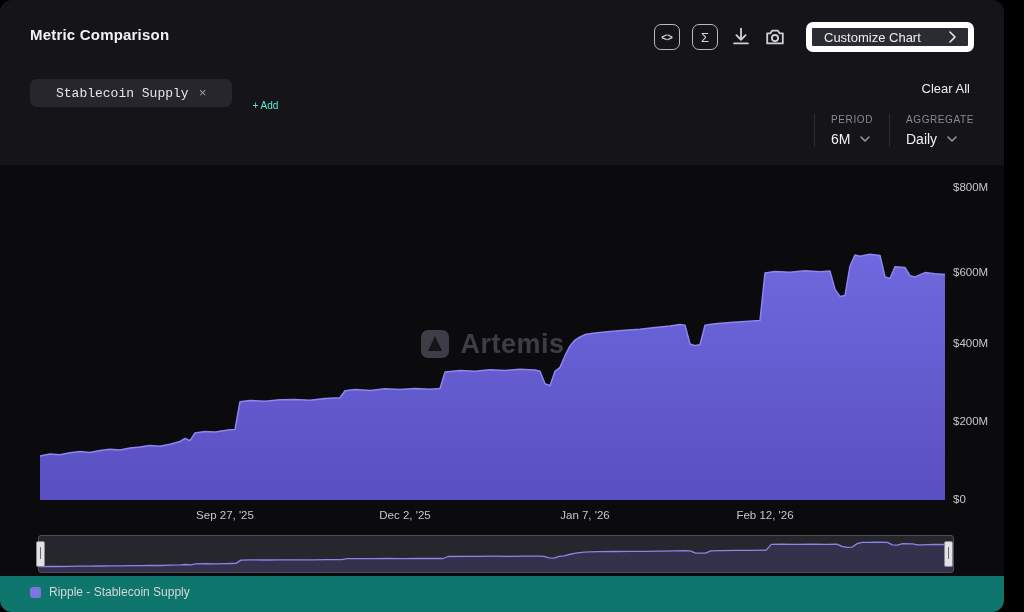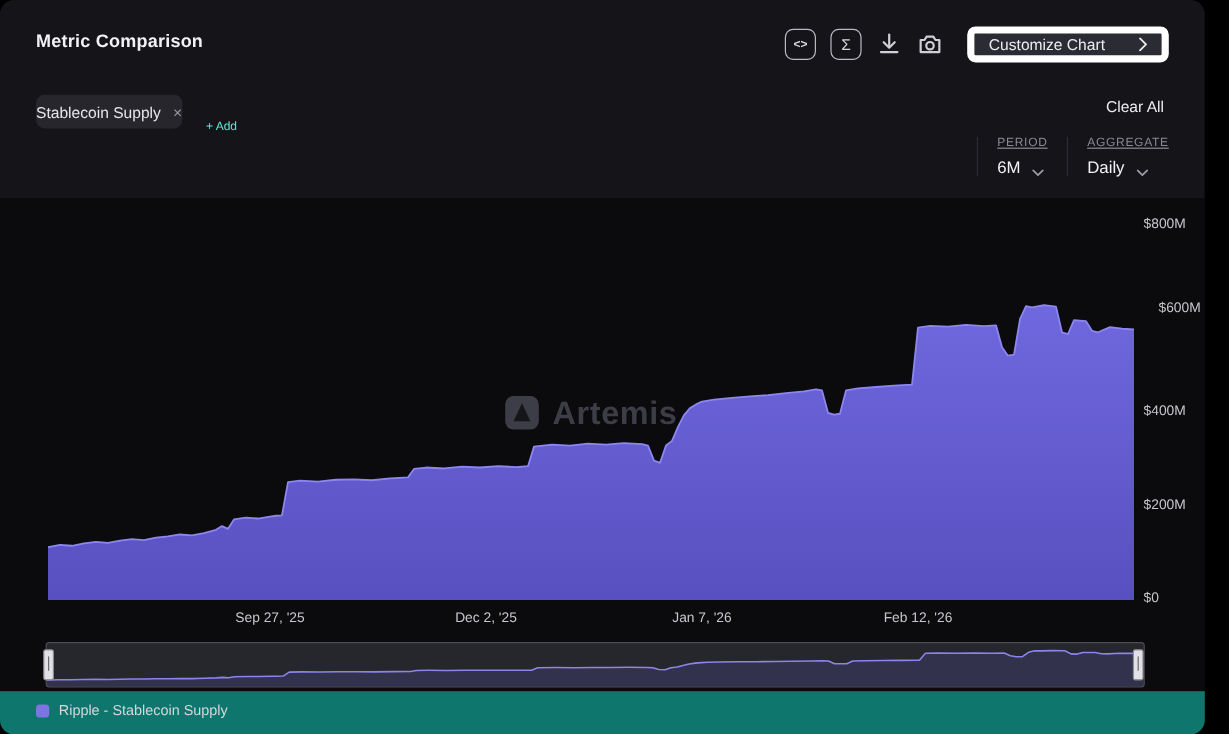--- a/index.html
+++ b/index.html
@@ -14,32 +14,32 @@
            align-items:center;justify-content:center;cursor:pointer;}
   .boxed{width:26px;height:26px;border:1.5px solid #b9b9c1;border-radius:7px;box-sizing:border-box;
          font-size:10px;font-weight:700;color:#d5d5db;font-family:inherit;}
   .boxed .sum{font-size:13px;font-weight:400;}
   .customize{margin-left:8px;display:flex;align-items:center;justify-content:space-between;
              width:168px;height:30px;padding:0 12px;background:#2b2b33;border:6px solid #ffffff;
              border-radius:7px;color:#ececf0;font-size:13px;font-family:inherit;cursor:pointer;}
 
   
   .chipsrow{position:absolute;left:30px;top:75px;display:flex;align-items:center;gap:20px;}
-  .chip{display:flex;align-items:center;gap:10px;height:28px;padding:0 0;background:#26262c;
-        border-radius:7px;color:#e6e6ea;font-size:13px;}
+  .chip{display:flex;align-items:center;gap:10px;height:28px;padding:0 26px;background:#26262c;
+        border-radius:7px;color:#e6e6ea;font-size:13px;font-family:Liberation Mono, monospace;}
   .chipx{color:#9a9aa2;font-size:13px;cursor:pointer;line-height:1;}
   .add{color:#5eead4;font-size:10px;cursor:pointer;margin-top:25px;}
   .clearall{position:absolute;right:34px;top:81px;color:#ececf0;font-size:13px;cursor:pointer;}
 
   
   .controls{position:absolute;right:30px;top:114px;display:flex;}
   .ctrl{padding-left:16px;border-left:1px solid #2c2c35;}
   .ctrl + .ctrl{margin-left:16px;}
-  .ctrl-label{font-size:10px;letter-spacing:.6px;color:#8a8a92;text-decoration:underline;}
-  .ctrl-value{margin-top:6px;display:flex;align-items:flex-end;gap:10px;font-size:14px;
+  .ctrl-label{font-size:10px;letter-spacing:.6px;color:#8a8a92;}
+  .ctrl-value{margin-top:6px;display:flex;align-items:center;gap:10px;font-size:14px;
               color:#f2f2f4;cursor:pointer;}
 
   
   .mainchart{position:absolute;left:40px;top:172px;}
   .ytick{position:absolute;left:953px;width:60px;font-size:11.5px;color:#c6c6cc;}
   .xtick{position:absolute;top:509px;width:96px;text-align:center;font-size:11.5px;color:#c6c6cc;}
   .watermark{position:absolute;left:40px;top:322px;width:905px;height:44px;display:flex;
              align-items:center;justify-content:center;gap:10px;pointer-events:none;}
   .wm-text{font-size:27px;font-weight:700;color:#3d3d47;letter-spacing:.5px;}
 
@@ -137,21 +137,21 @@
   <div class="watermark">
     <svg width="30" height="30" viewBox="0 0 30 30">
       <rect x="1" y="1" width="28" height="28" rx="7" fill="#3d3d47"></rect>
       <path d="M8 22 L15 7 L22 22 Z" fill="#15151a"></path>
     </svg>
     <span class="wm-text">Artemis</span>
   </div>
 
   <div id="y-axis">
       <span class="ytick" style="top: 180.99px;">$800M</span>
-      <span class="ytick" style="top: 251px; text-align: center;">$600M</span>
+      <span class="ytick" style="top: 266px;">$600M</span>
       <span class="ytick" style="top: 336.995px;">$400M</span>
       <span class="ytick" style="top: 414.998px;">$200M</span>
       <span class="ytick" style="top: 493px;">$0</span>
     </div>
   <div id="x-axis">
       <span class="xtick" style="left: 177px;">Sep 27, '25</span>
       <span class="xtick" style="left: 357px;">Dec 2, '25</span>
       <span class="xtick" style="left: 537px;">Jan 7, '26</span>
       <span class="xtick" style="left: 717px;">Feb 12, '26</span>
     </div>

